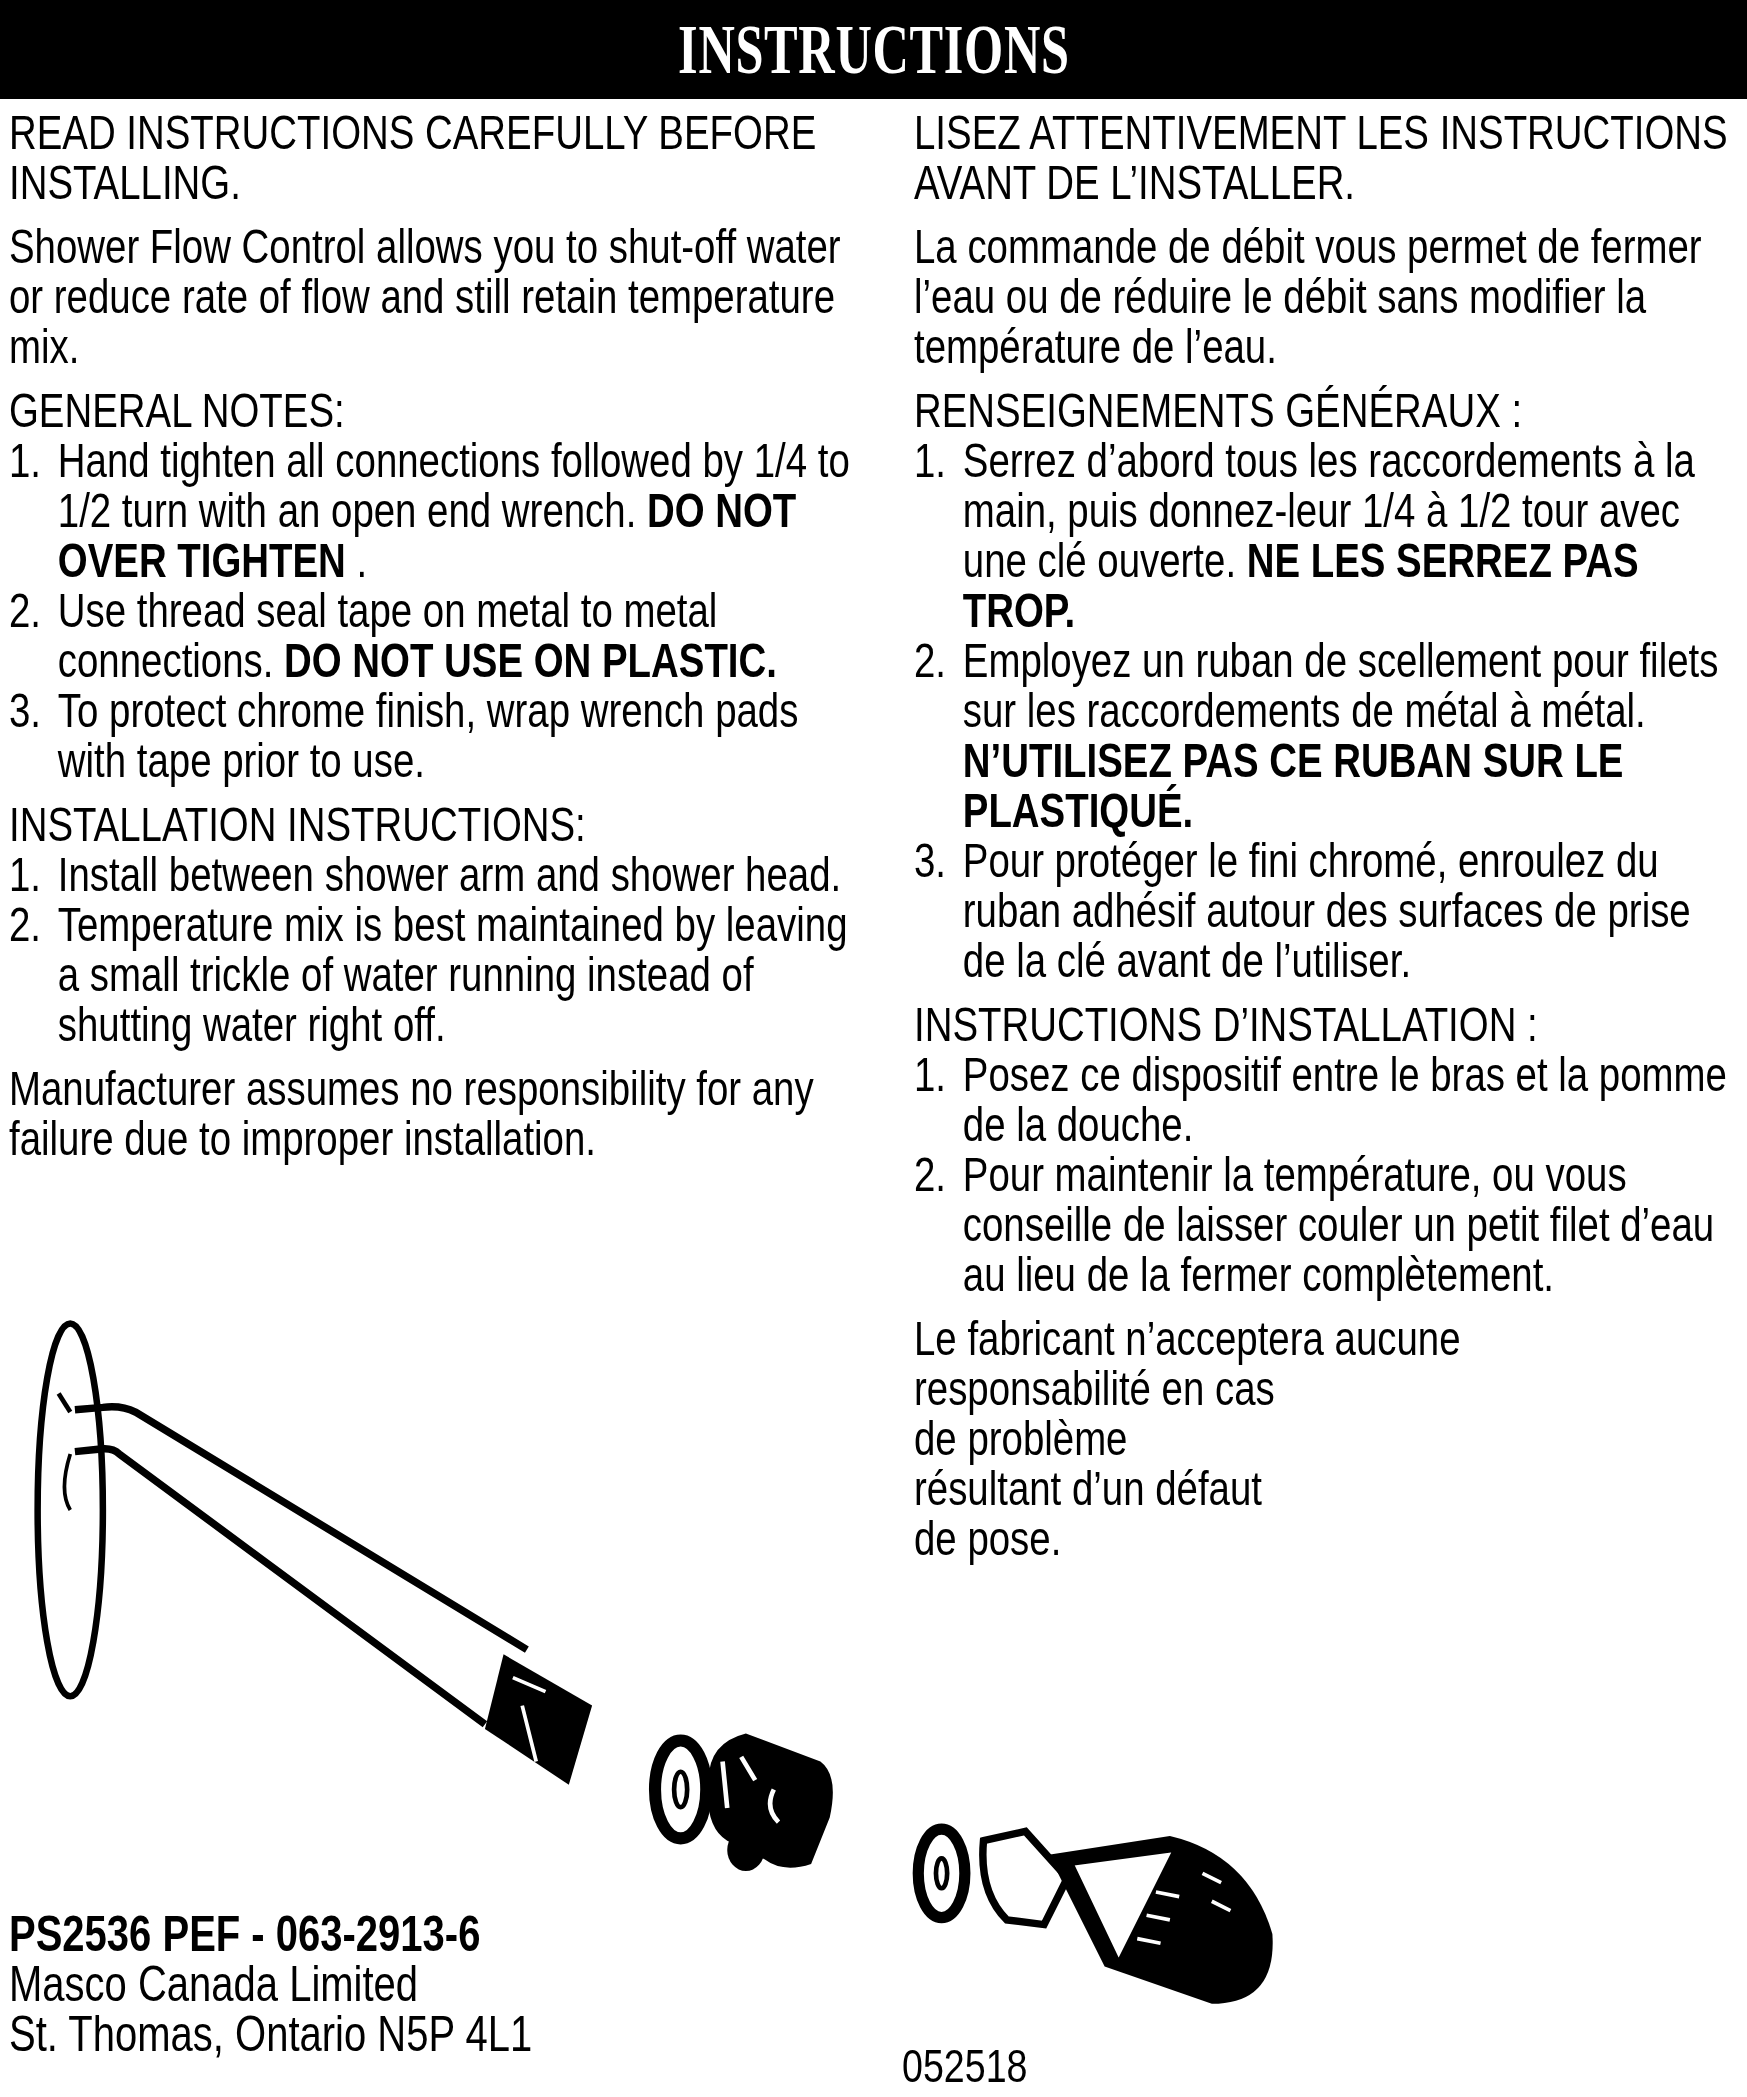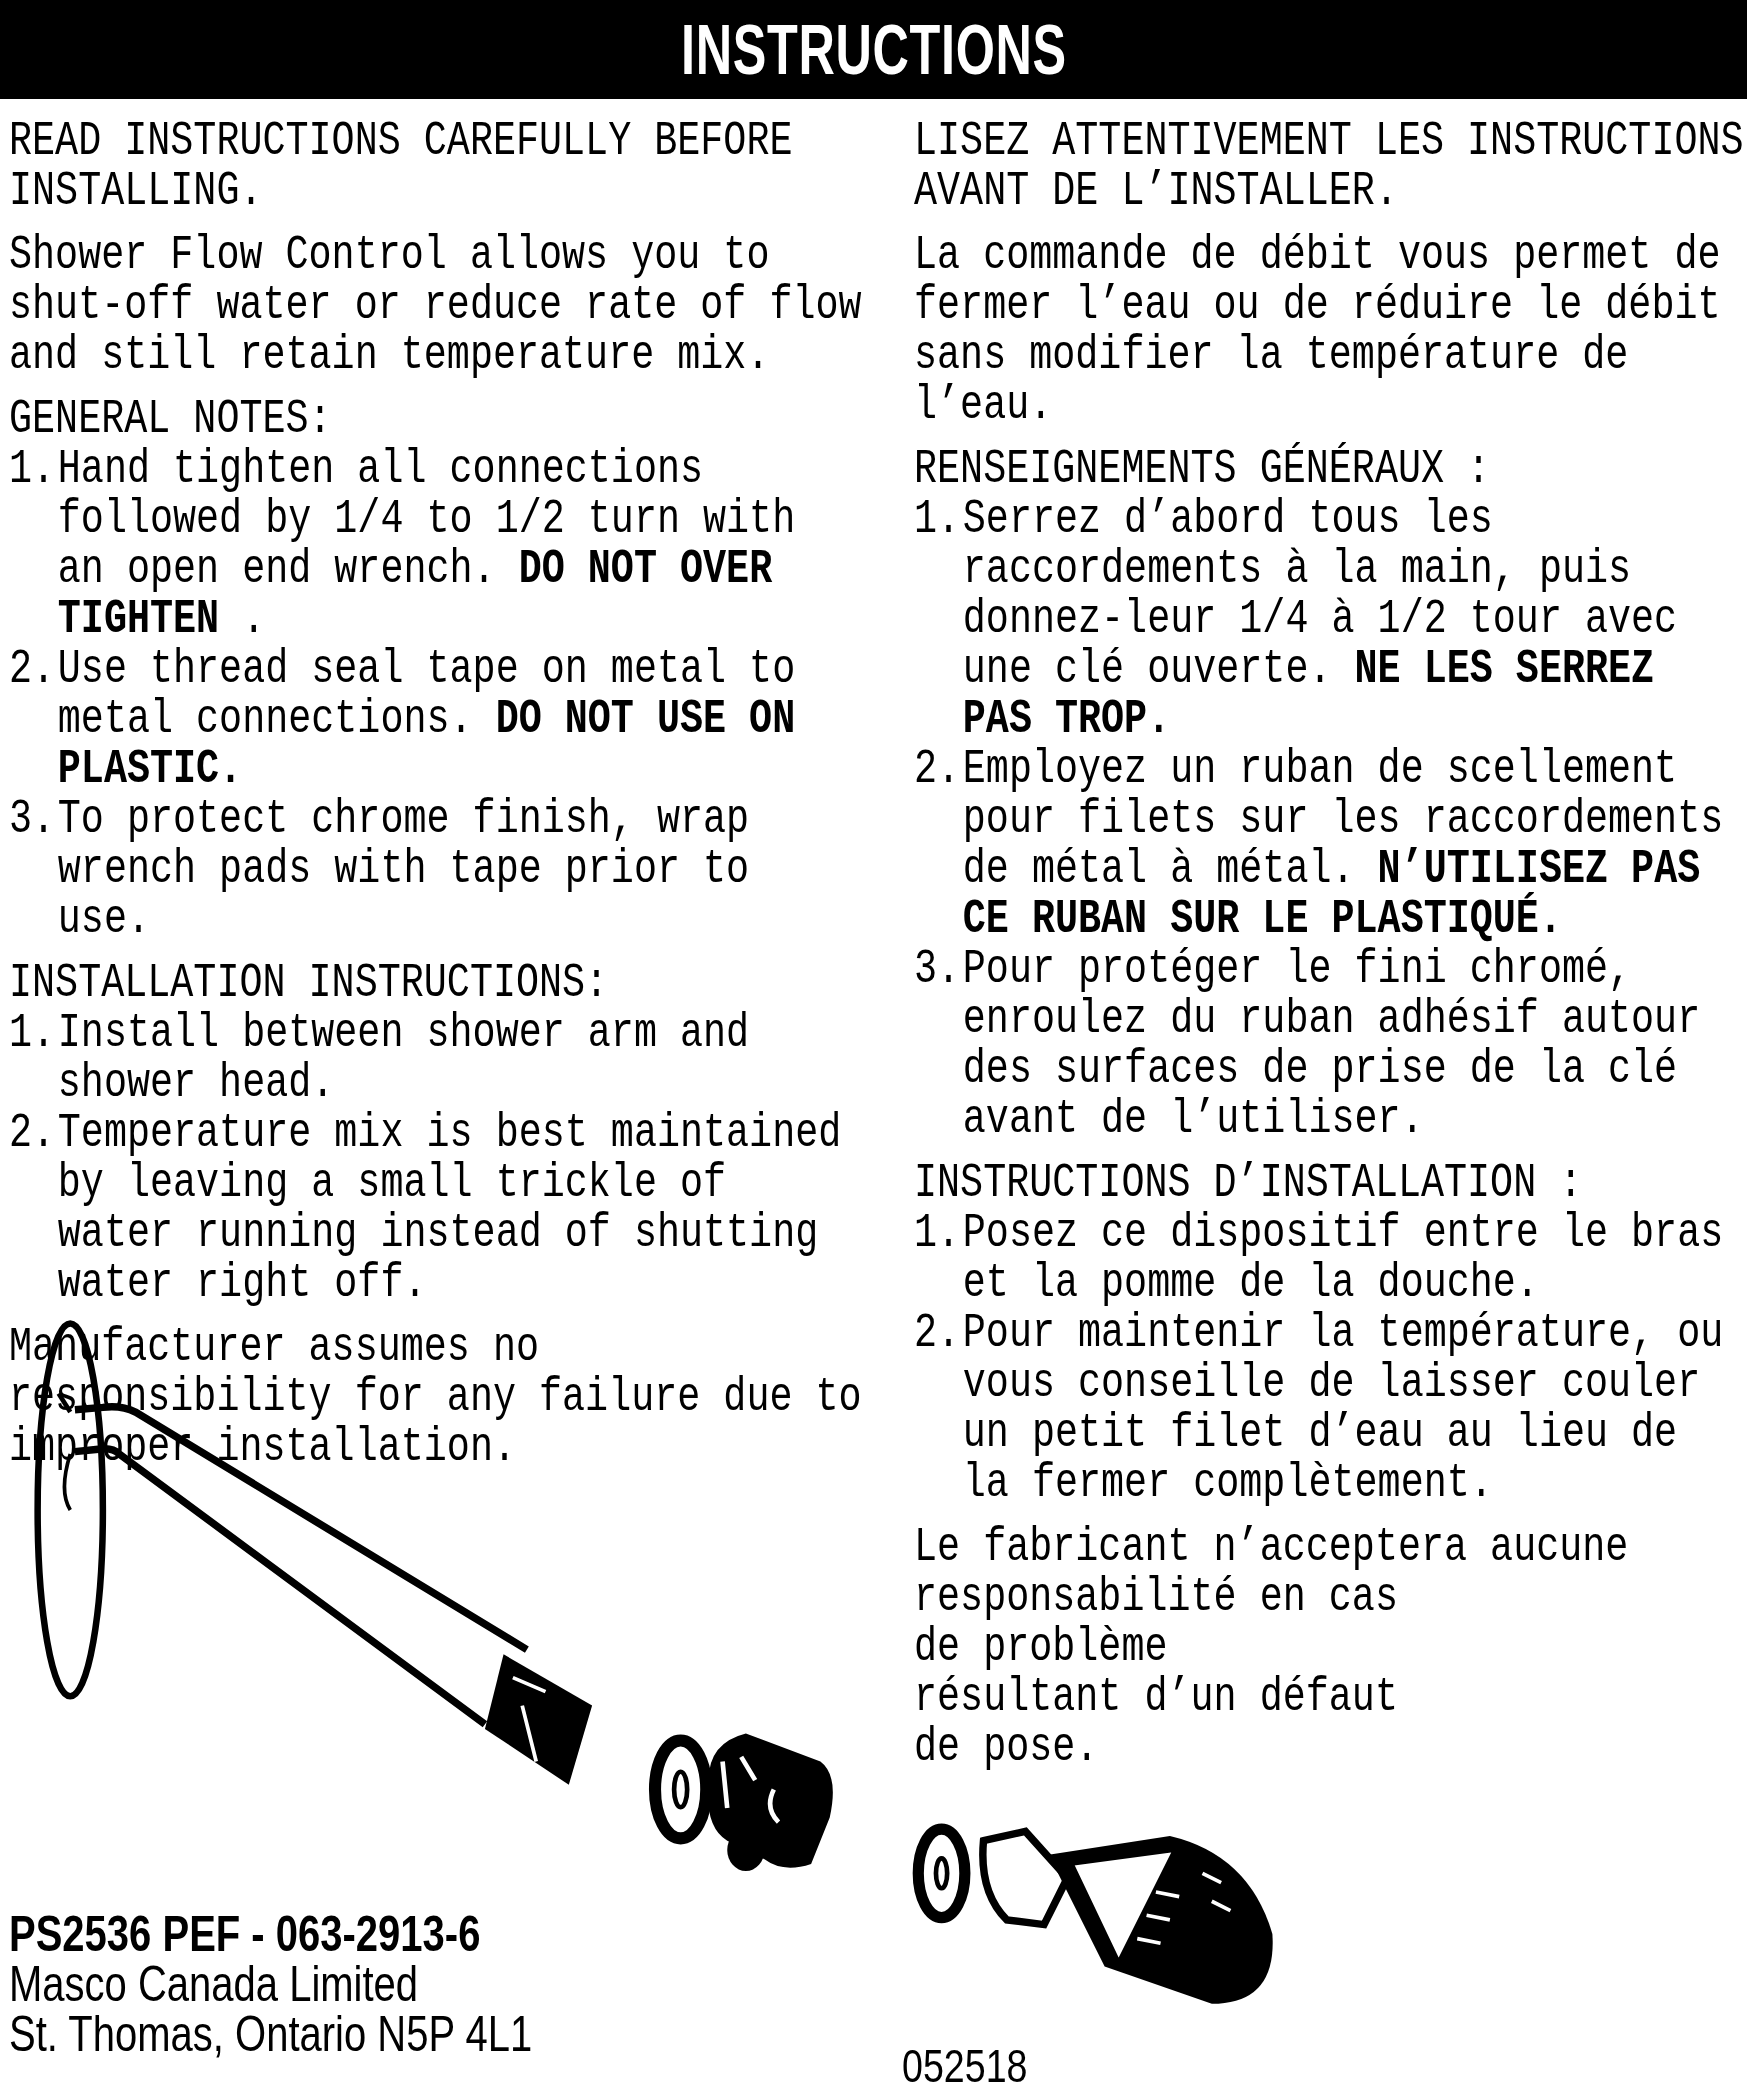--- a/index.html
+++ b/index.html
@@ -1,22 +1,22 @@
 <!DOCTYPE html>
 <html style="font-size:7.5px"><head>
 <meta charset="utf-8">
 <style>
   html, body { margin:0; padding:0; background:#ffffff; }
   body { width:1748px; height:2097px; position:relative; overflow:hidden;
          font-family:"Liberation Sans", "DejaVu Sans", sans-serif; color:#000; }
   .header-bar { position:absolute; left:0; top:0; width:1748px; height:99px; background:#000;
-                display:flex; align-items:center; justify-content:center; }
+                display:flex; align-items:center; justify-content:center;font-family:Liberation Serif, serif; }
   .header-title { color:#fff; font-weight:bold; font-size:70px; letter-spacing:0.9px;
                   transform:scaleX(0.72); transform-origin:center; line-height:1; }
-  .col { position:absolute; top:116px;font-family:Liberation Mono, monospace; }
+  .col { position:absolute; top:108px; }
   .col-left { left:9.3px; width:853px; }
   .col-right { left:914px; width:830px; }
   .txt { font-size:48px; line-height:50px; transform:scaleX(0.80); transform-origin:left top;
          width:125%; white-space:normal; }
   .para { margin:0 0 14px 0; }
   .heading { margin:0; }
   .list { margin:0 0 14px 0; padding:0; list-style:none; }
   .list-item { display:flex; margin:0; }
   .num { flex:0 0 auto; width:61px; }
   .item-body { flex:1 1 auto; }

